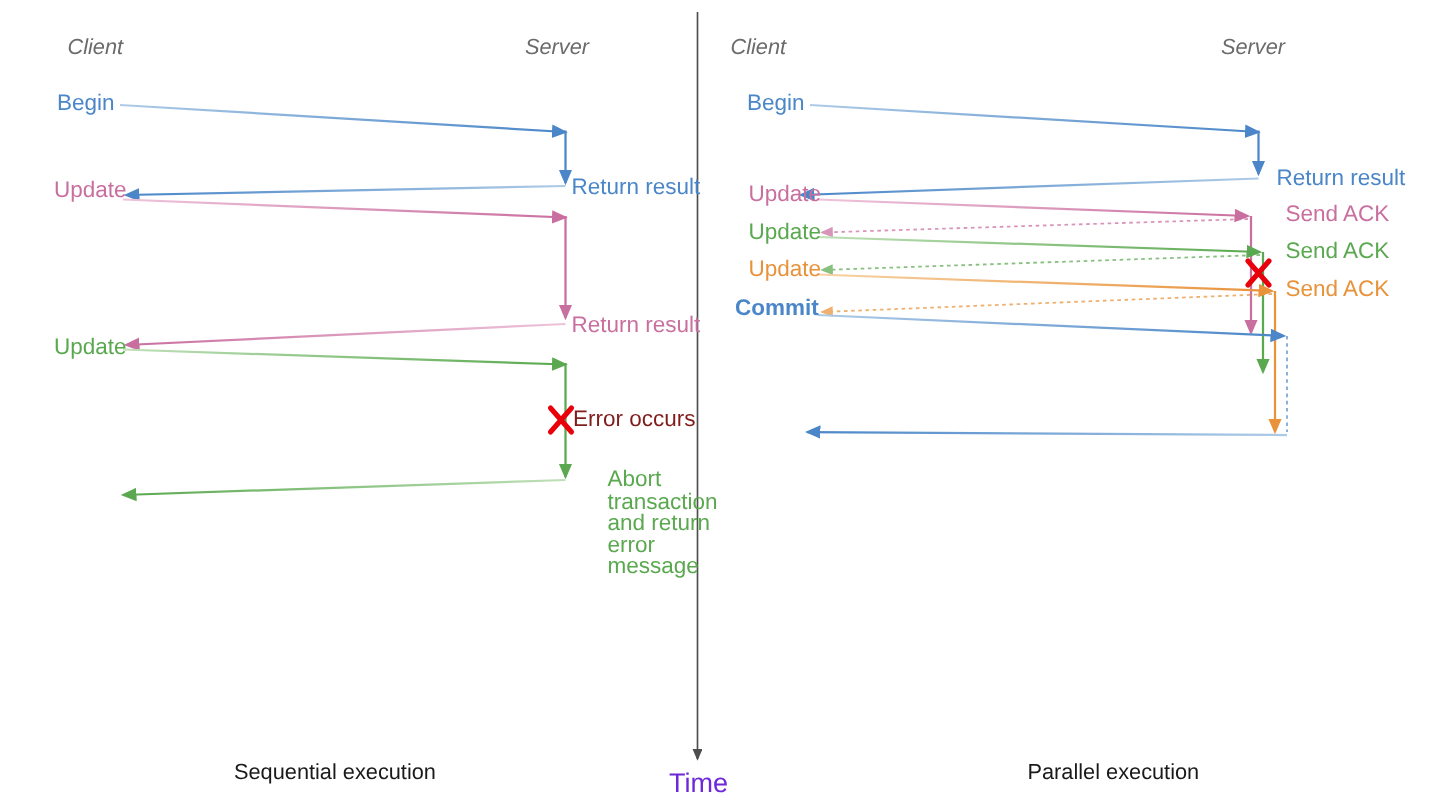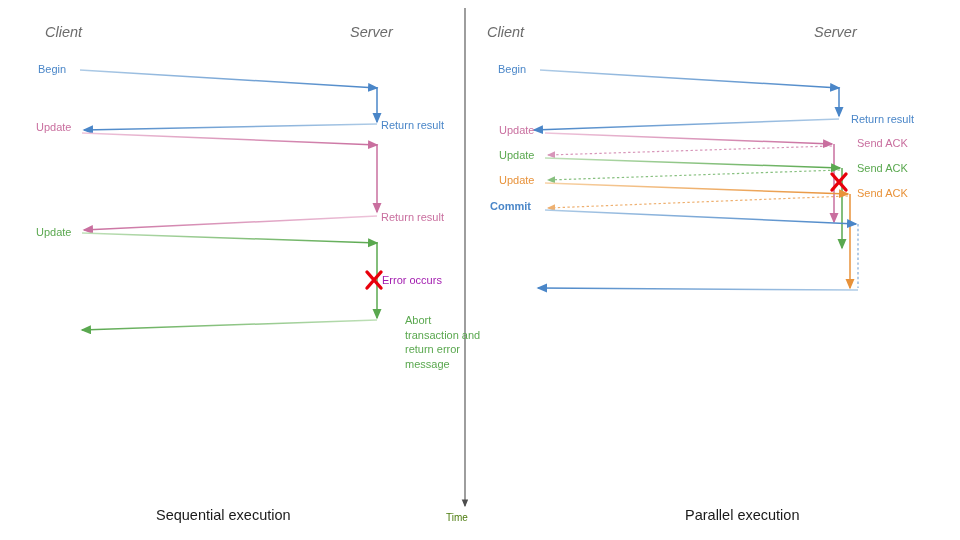--- a/index.html
+++ b/index.html
@@ -1,23 +1,23 @@
 <!DOCTYPE html>
 <html><head>
 <meta charset="utf-8">
 <style>
   html,body{margin:0;padding:0;background:#ffffff;}
   body{width:960px;height:540px;overflow:hidden;font-family:"Liberation Sans",sans-serif;}
   #stage{position:relative;width:960px;height:540px;background:#fff;}
   svg{position:absolute;left:0;top:0;width:960px;height:540px;}
   .lbl{position:absolute;white-space:nowrap;font-family:"Liberation Sans",sans-serif;}
   .actor{font-style:italic;font-size:14.5px;color:#6b6b6b;}
-  .msg{font-size:11px;line-height:14.5px;}
+  .msg{font-size:15px;line-height:14.5px;}
   .caption{font-size:14.5px;color:#1a1a1a;}
-  .timelbl{font-size:10px;color:#4d7c0f;}
+  .timelbl{font-size:18px;color:#6d28d9;}
   .multi{white-space:normal;width:78px;margin-left:24px;}
   .multi-wide{white-space:normal;width:82px;}
 </style>
 </head>
 <body>
 
 <div id="stage">
 
   <svg viewBox="0 0 960 540" xmlns="http://www.w3.org/2000/svg">
     <defs>
@@ -162,21 +162,21 @@
   </svg>
 
   <div class="lbl actor" style="left:45px;top:24px;">Client</div>
   <div class="lbl actor" style="left:350px;top:24px;">Server</div>
 
   <div class="lbl msg" style="left:38px;top:62px;color:#4a86c8;">Begin</div>
   <div class="lbl msg" style="left:381px;top:118px;color:#4a86c8;">Return result</div>
   <div class="lbl msg" style="left:36px;top:120px;color:#c96f9f;">Update</div>
   <div class="lbl msg" style="left:381px;top:210px;color:#c96f9f;">Return result</div>
   <div class="lbl msg" style="left:36px;top:225px;color:#5aa84f;">Update</div>
-  <div class="lbl msg" style="left:382px;top:273px;color:#a21caf;">Error occurs</div>
+  <div class="lbl msg" style="left:382px;top:273px;color:#7f1d1d;">Error occurs</div>
   <div class="lbl msg multi" style="left:381px;top:313px;color:#5aa84f;">Abort transaction and return error message</div>
 
   <div class="lbl caption" style="left:156px;top:507px;">Sequential execution</div>
 
   <div class="lbl actor" style="left:487px;top:24px;">Client</div>
   <div class="lbl actor" style="left:814px;top:24px;">Server</div>
 
   <div class="lbl msg" style="left:498px;top:62px;color:#4a86c8;">Begin</div>
   <div class="lbl msg" style="left:851px;top:112px;color:#4a86c8;">Return result</div>
   <div class="lbl msg" style="left:499px;top:123px;color:#c96f9f;">Update</div>

